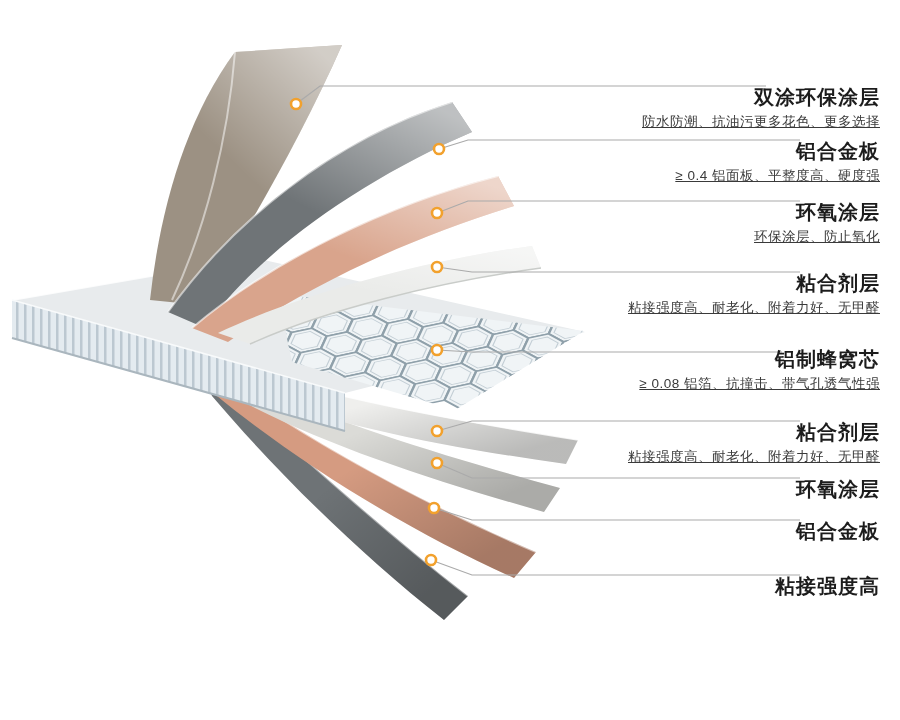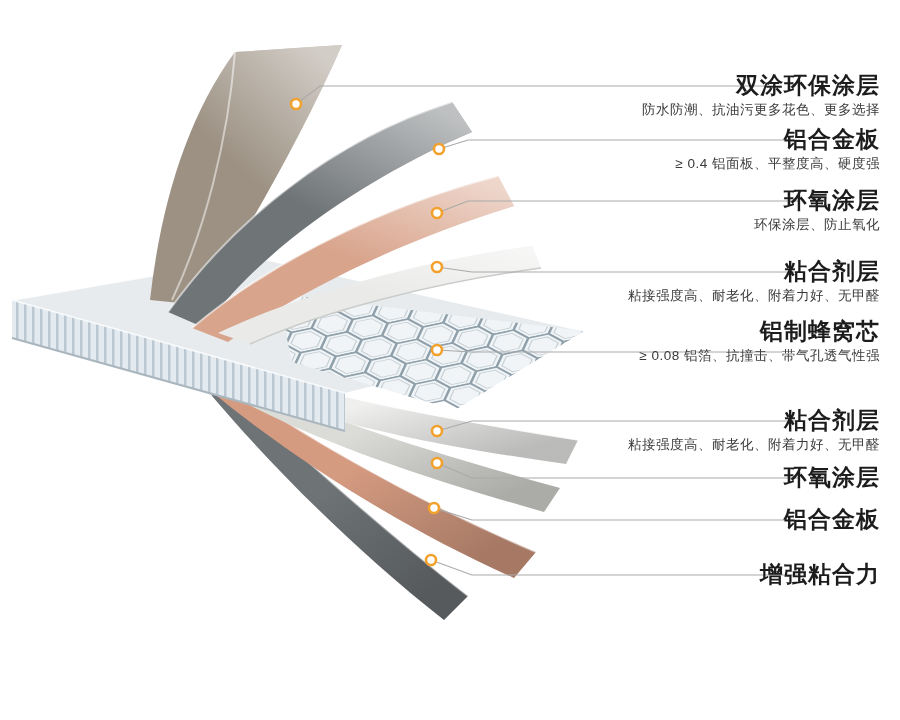--- a/index.html
+++ b/index.html
@@ -2,24 +2,24 @@
 <html><head>
 <meta charset="utf-8">
 <style>
   html,body{margin:0;padding:0;background:#ffffff;}
   body{width:900px;height:720px;position:relative;overflow:hidden;
        font-family:"Liberation Sans","DejaVu Sans",sans-serif;}
   .stage{position:absolute;inset:0;}
   svg{position:absolute;left:0;top:0;}
   .callouts{position:absolute;inset:0;pointer-events:none;}
   .callout{position:absolute;right:20px;text-align:right;}
-  .callout .t{font-size:23px;font-weight:bold;color:#1c1c1c;line-height:23px;letter-spacing:1px;}
-  .callout .d{font-size:13.5px;color:#3a3a3a;line-height:19px;margin-top:3px;letter-spacing:.5px;}
+  .callout .t{font-size:20px;font-weight:bold;color:#1c1c1c;line-height:23px;letter-spacing:1px;margin-top:12px;}
+  .callout .d{font-size:13.5px;color:#3a3a3a;line-height:19px;margin-top:3px;letter-spacing:.5px;text-decoration:underline;}
   .l1{top:74px;} .l2{top:128px;} .l3{top:189px;} .l4{top:260px;}
-  .l5{top:320px;} .l6{top:409px;} .l7{top:466px;} .l8{top:508px;} .l9{top:563px;}
+  .l5{top:336px;} .l6{top:409px;} .l7{top:466px;} .l8{top:508px;} .l9{top:563px;}
 </style>
 </head>
 <body>
 
 <div class="stage">
 <svg width="900" height="720" viewBox="0 0 900 720">
   <defs>
     <linearGradient id="gLight" x1="0.85" y1="0" x2="0.15" y2="1">
       <stop offset="0" stop-color="#ffffff" stop-opacity="0.55"></stop>
       <stop offset="0.5" stop-color="#ffffff" stop-opacity="0"></stop>
@@ -233,17 +233,17 @@
   </div>
   <div class="callout l7">
     <div class="t">环氧涂层</div>
     <div class="d"></div>
   </div>
   <div class="callout l8">
     <div class="t">铝合金板</div>
     <div class="d"></div>
   </div>
   <div class="callout l9">
-    <div class="t">增强粘合力</div>
+    <div class="t">粘接强度高</div>
     <div class="d"></div>
   </div>
 </div>
 </div>
 
 </body></html>

